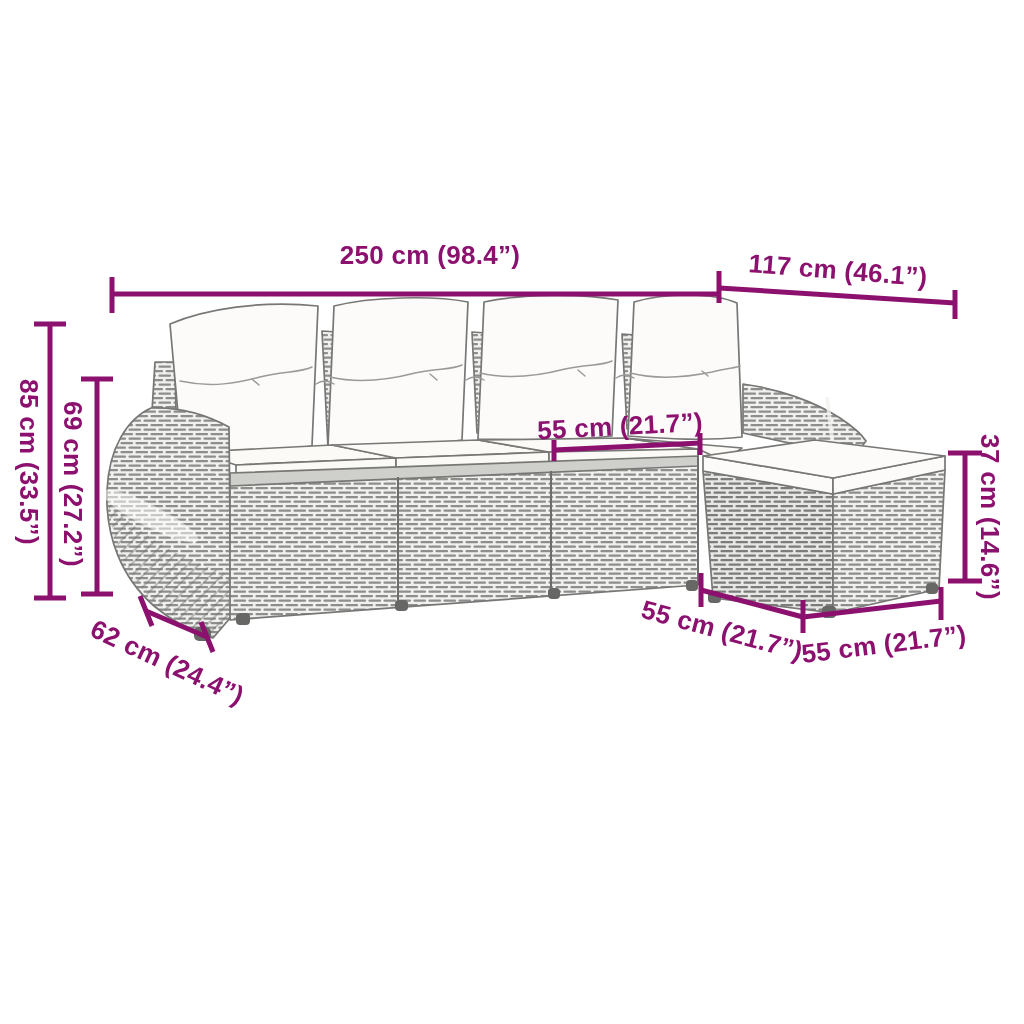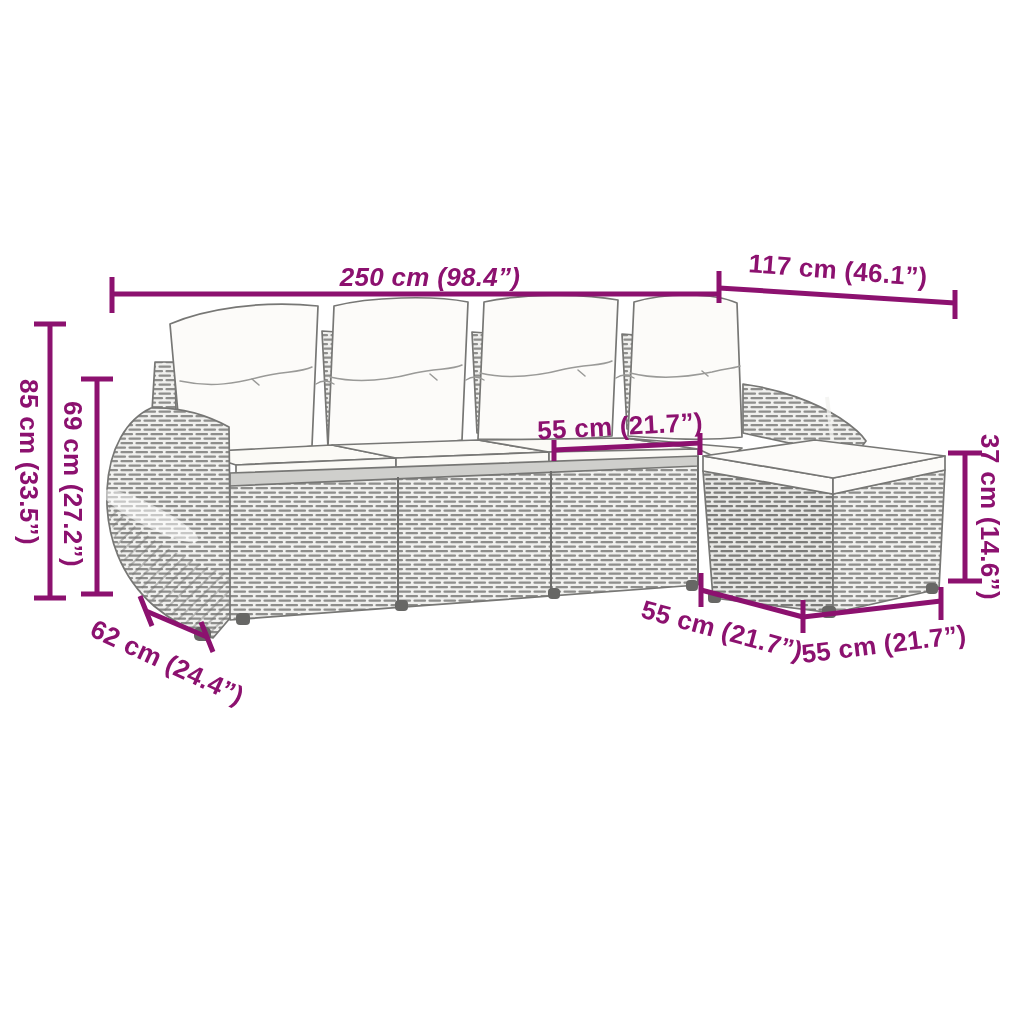--- a/index.html
+++ b/index.html
@@ -151,21 +151,21 @@
         <path d="M803,617 L941,601"></path>
         <path d="M941,587 L941,620"></path>
       </g>
       <g class="dim">
         <path d="M146,611 L207,637"></path>
         <path d="M140,596 L152,626 M201,622 L213,652"></path>
       </g>
     </g>
   </svg>
 
-  <div class="dim-label" style="left:430px;top:278px;transform:translate(-50%,-50%);font-style:italic;">250 cm (98.4”)</div>
+  <div class="dim-label" style="left:430px;top:256px;transform:translate(-50%,-50%);">250 cm (98.4”)</div>
 
   <div class="dim-label" style="left:838px;top:271px;transform:translate(-50%,-50%) rotate(4.5deg);">117 cm (46.1”)</div>
 
   <div class="dim-label" style="left:28px;top:462px;transform:translate(-50%,-50%) rotate(90deg);">85 cm (33.5”)</div>
 
   <div class="dim-label" style="left:72px;top:484px;transform:translate(-50%,-50%) rotate(90deg);">69 cm (27.2”)</div>
 
   <div class="dim-label" style="left:620px;top:427px;transform:translate(-50%,-50%) rotate(-3deg);">55 cm (21.7”)</div>
 
   <div class="dim-label" style="left:989px;top:517px;transform:translate(-50%,-50%) rotate(90deg);">37 cm (14.6”)</div>

